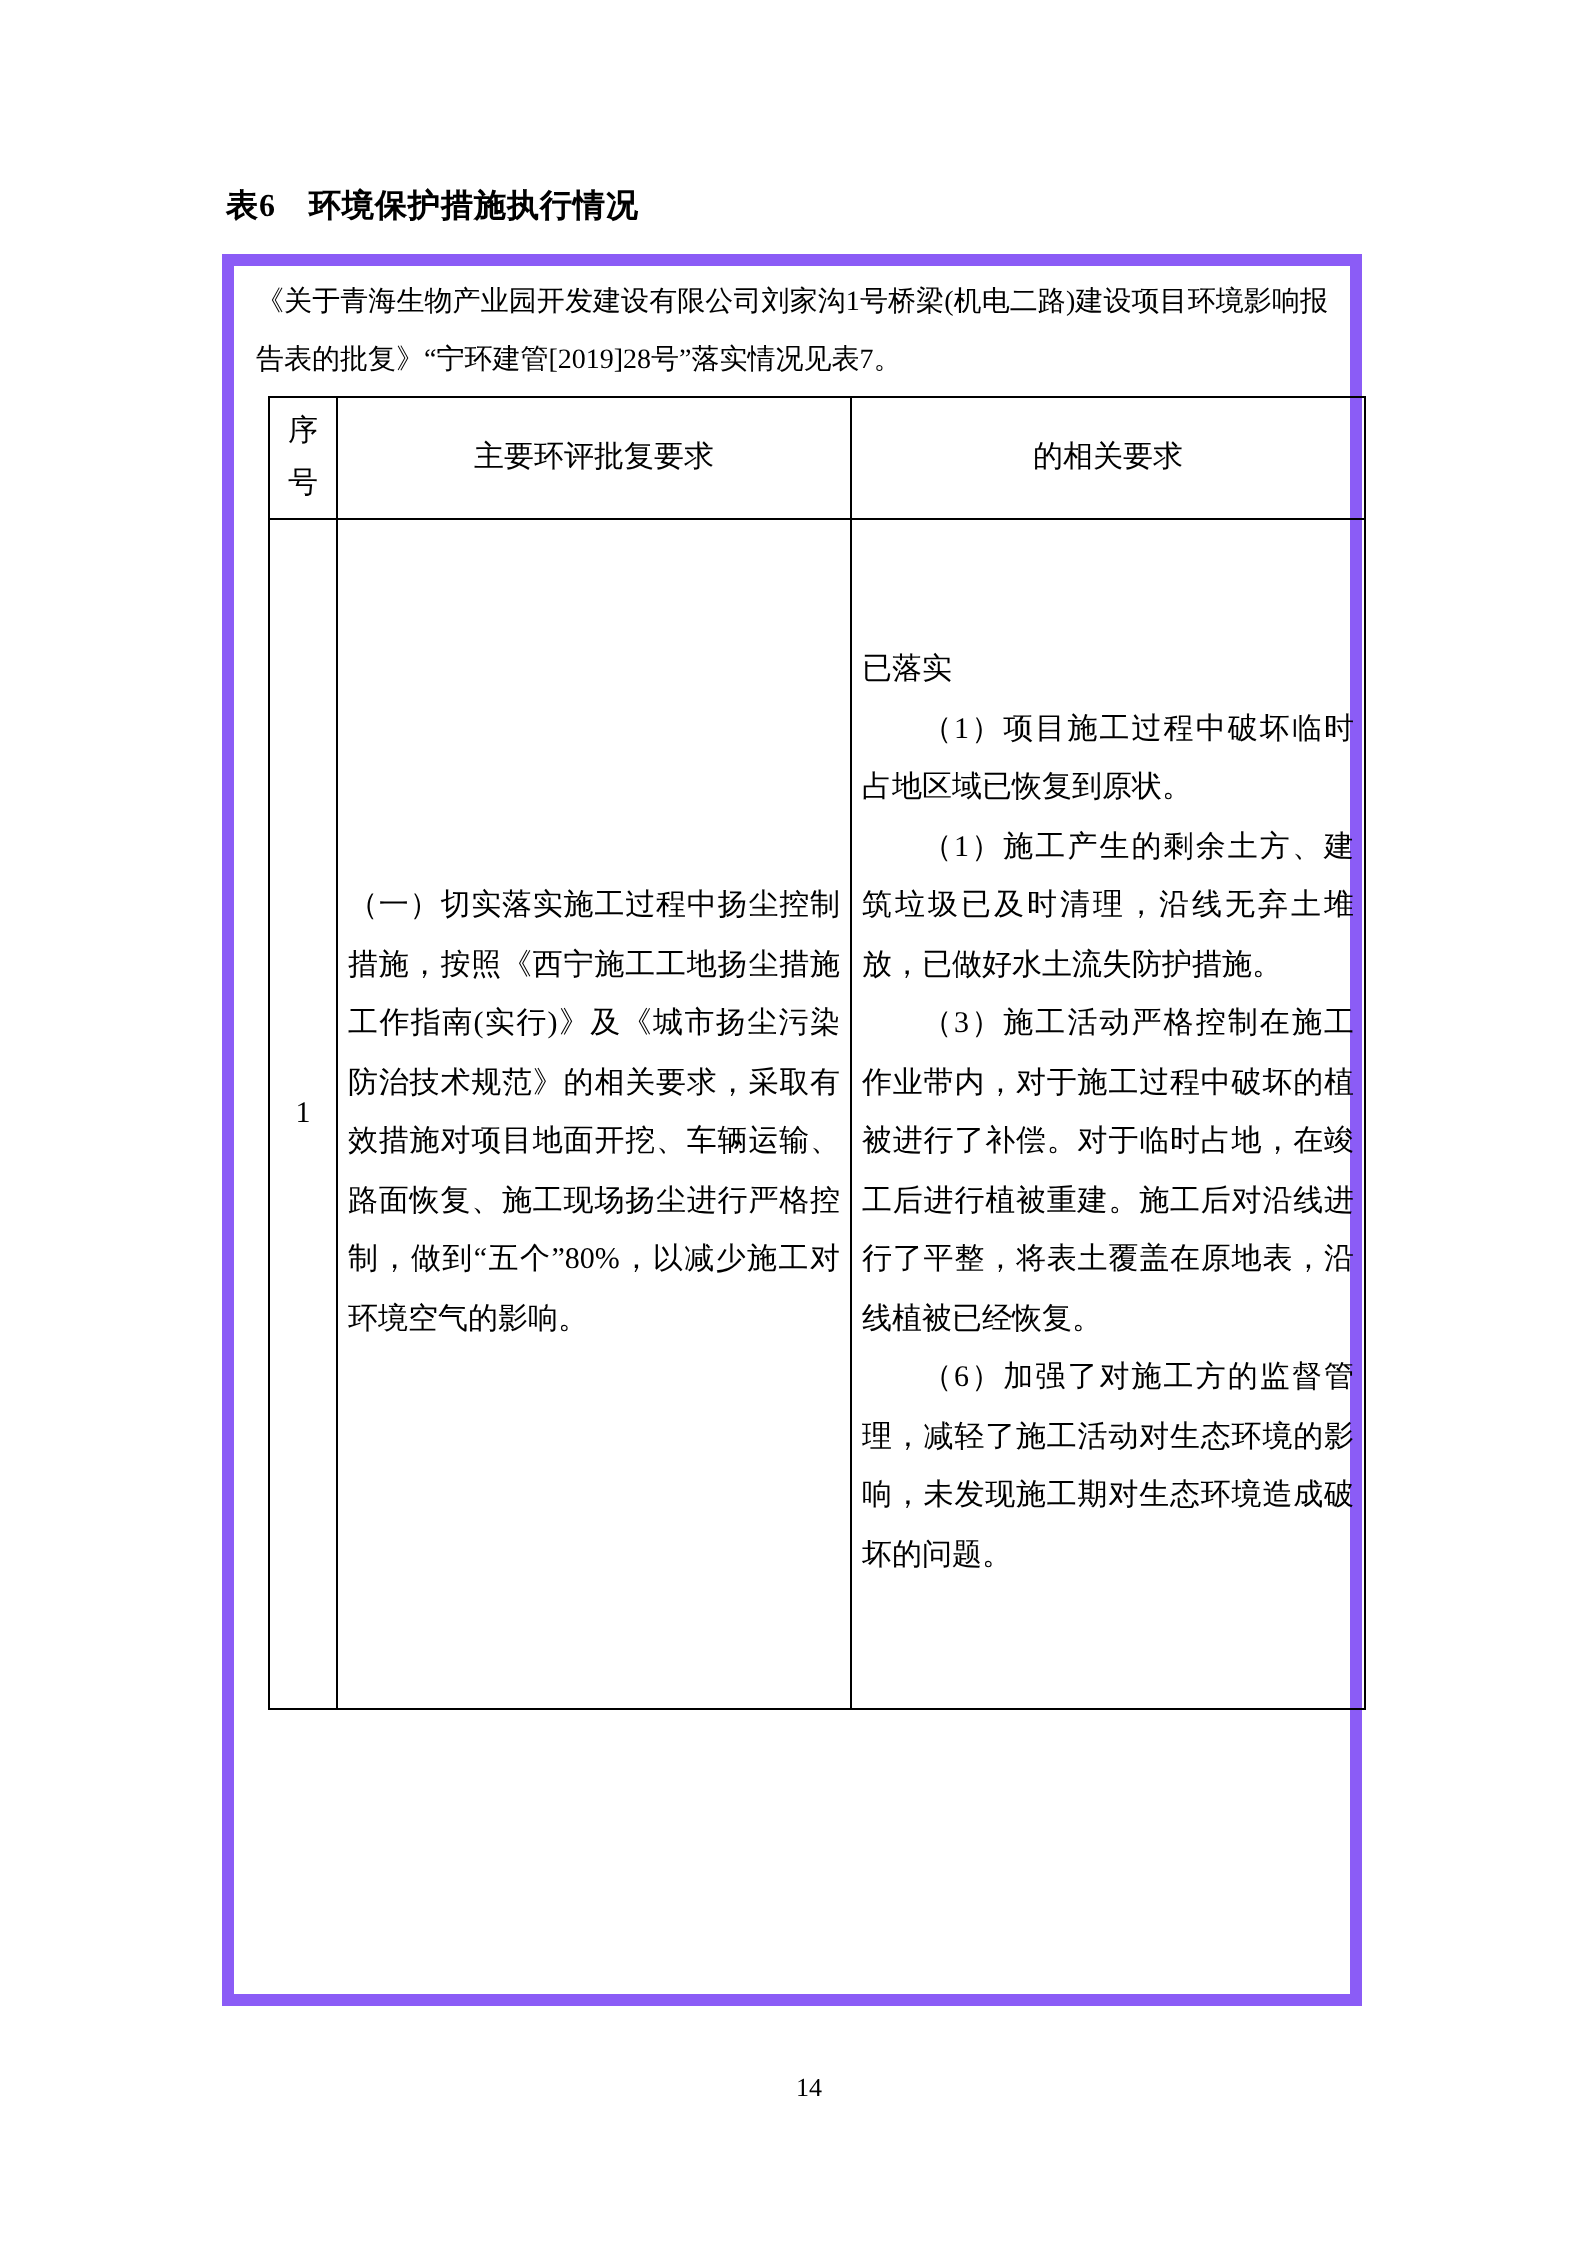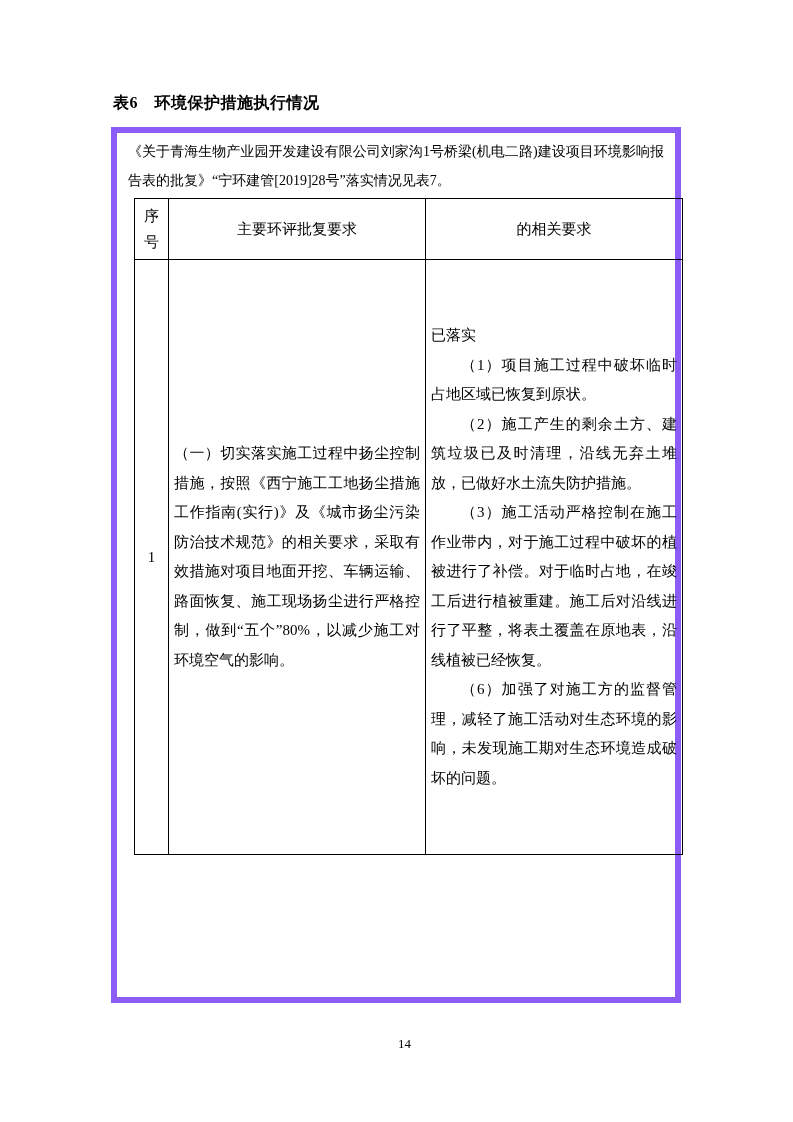--- a/index.html
+++ b/index.html
@@ -129,21 +129,21 @@
       </thead>
       <tbody>
         <tr>
           <td class="cell-index">1</td>
           <td class="cell-body">
             <p>（一）切实落实施工过程中扬尘控制措施，按照《西宁施工工地扬尘措施工作指南(实行)》及《城市扬尘污染防治技术规范》的相关要求，采取有效措施对项目地面开挖、车辆运输、路面恢复、施工现场扬尘进行严格控制，做到“五个”80%，以减少施工对环境空气的影响。</p>
           </td>
           <td class="cell-body">
             <p>已落实</p>
             <p class="indent">（1）项目施工过程中破坏临时占地区域已恢复到原状。</p>
-            <p class="indent">（2）施工产生的剩余土方、建筑垃圾已及时清理，沿线无弃土堆放，已做好水土流失防护措施。</p>
+            <p class="indent">（1）施工产生的剩余土方、建筑垃圾已及时清理，沿线无弃土堆放，已做好水土流失防护措施。</p>
             <p class="indent">（3）施工活动严格控制在施工作业带内，对于施工过程中破坏的植被进行了补偿。对于临时占地，在竣工后进行植被重建。施工后对沿线进行了平整，将表土覆盖在原地表，沿线植被已经恢复。</p>
             <p class="indent">（6）加强了对施工方的监督管理，减轻了施工活动对生态环境的影响，未发现施工期对生态环境造成破坏的问题。</p>
           </td>
         </tr>
       </tbody>
     </table>
 
   </div>
 
   <div class="page-number">14</div>

